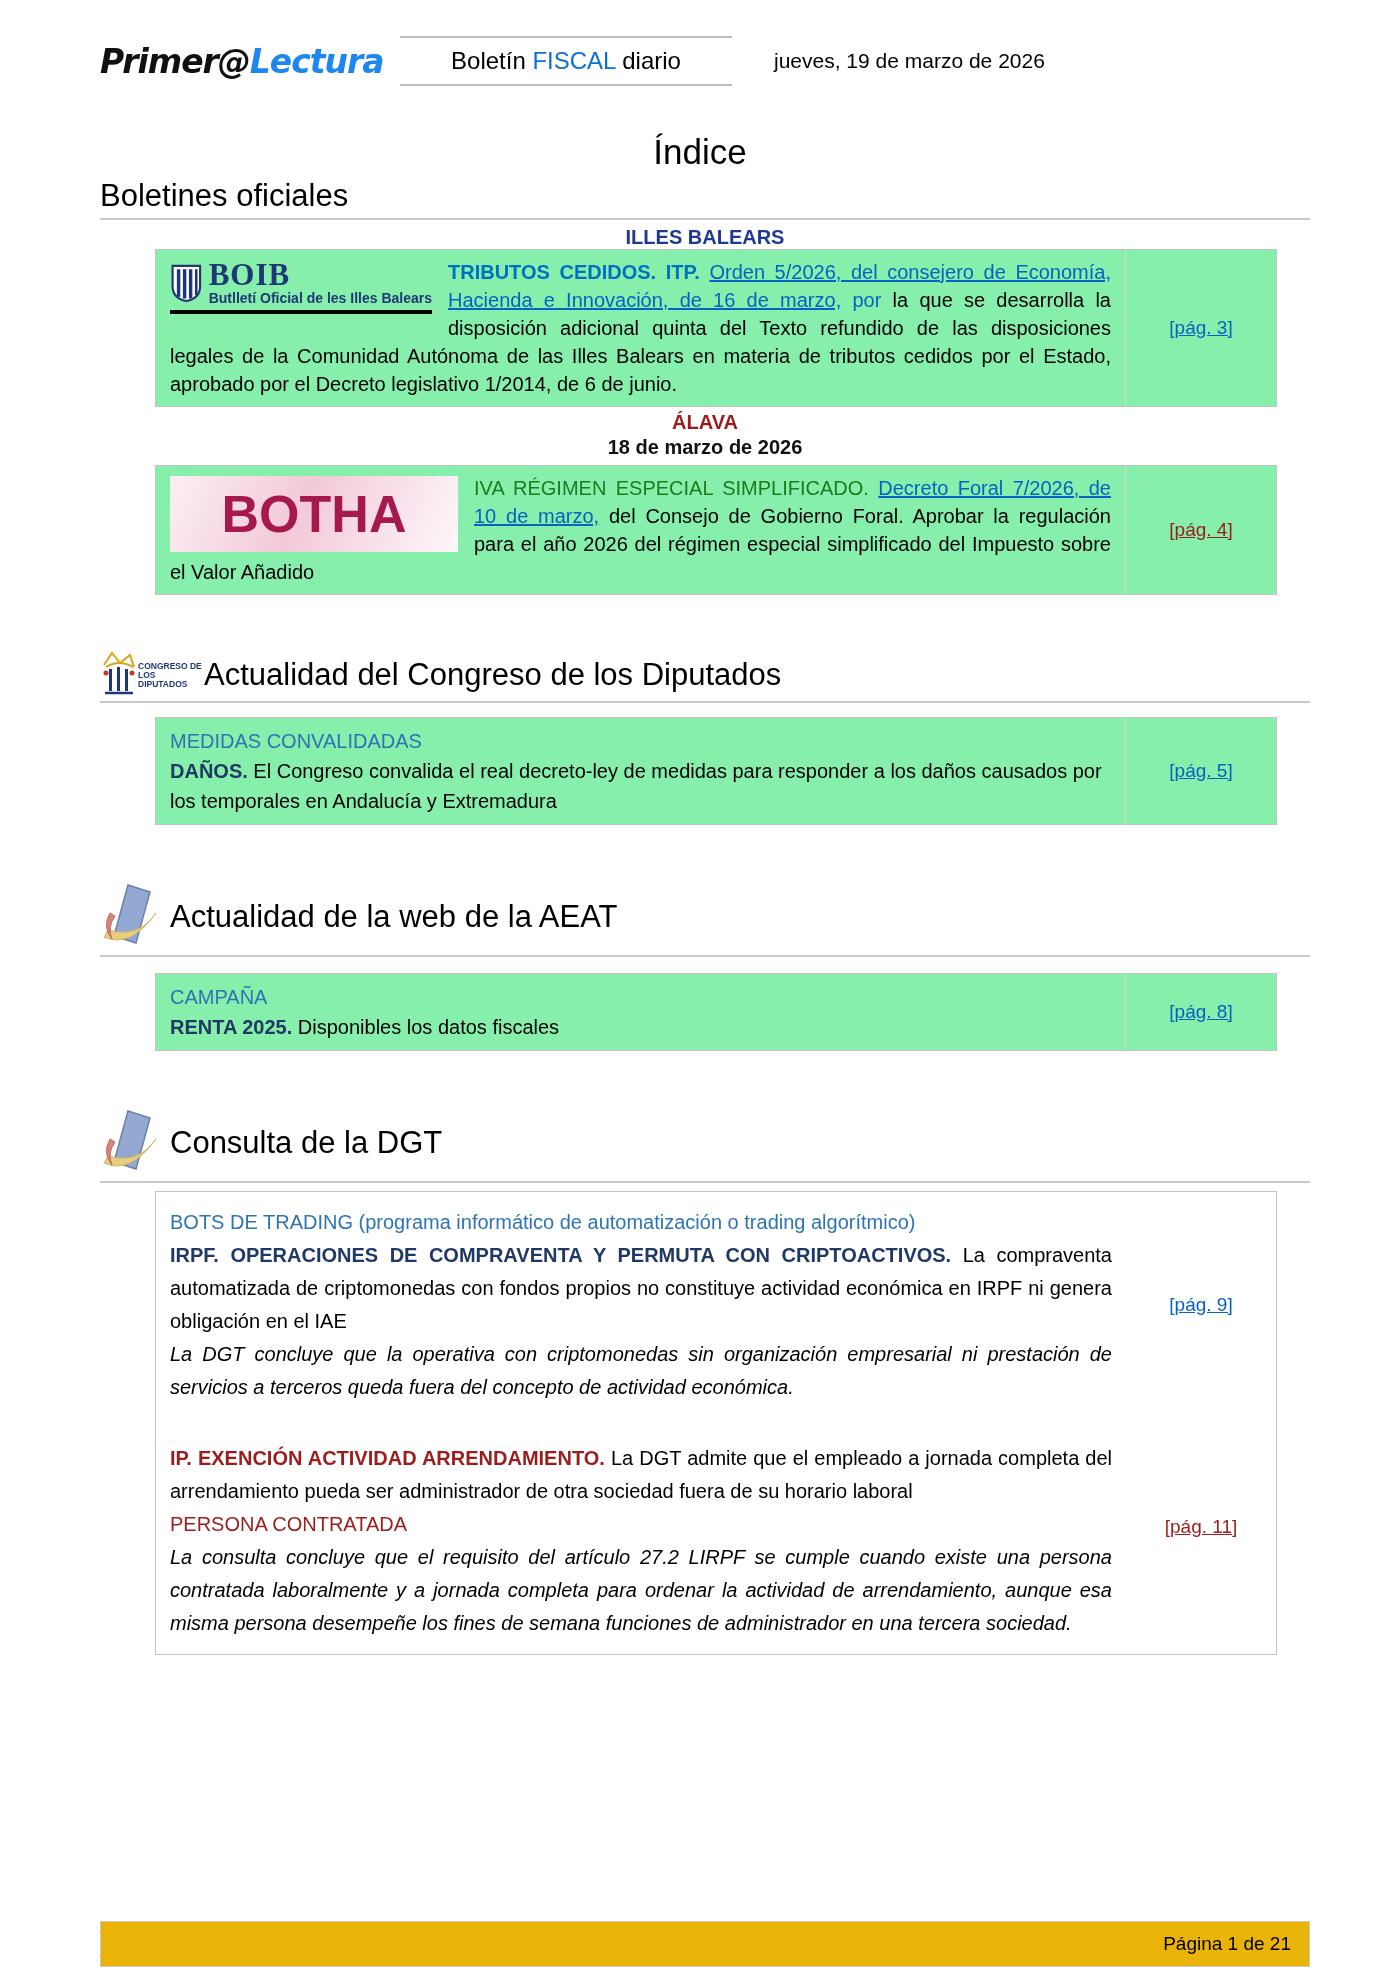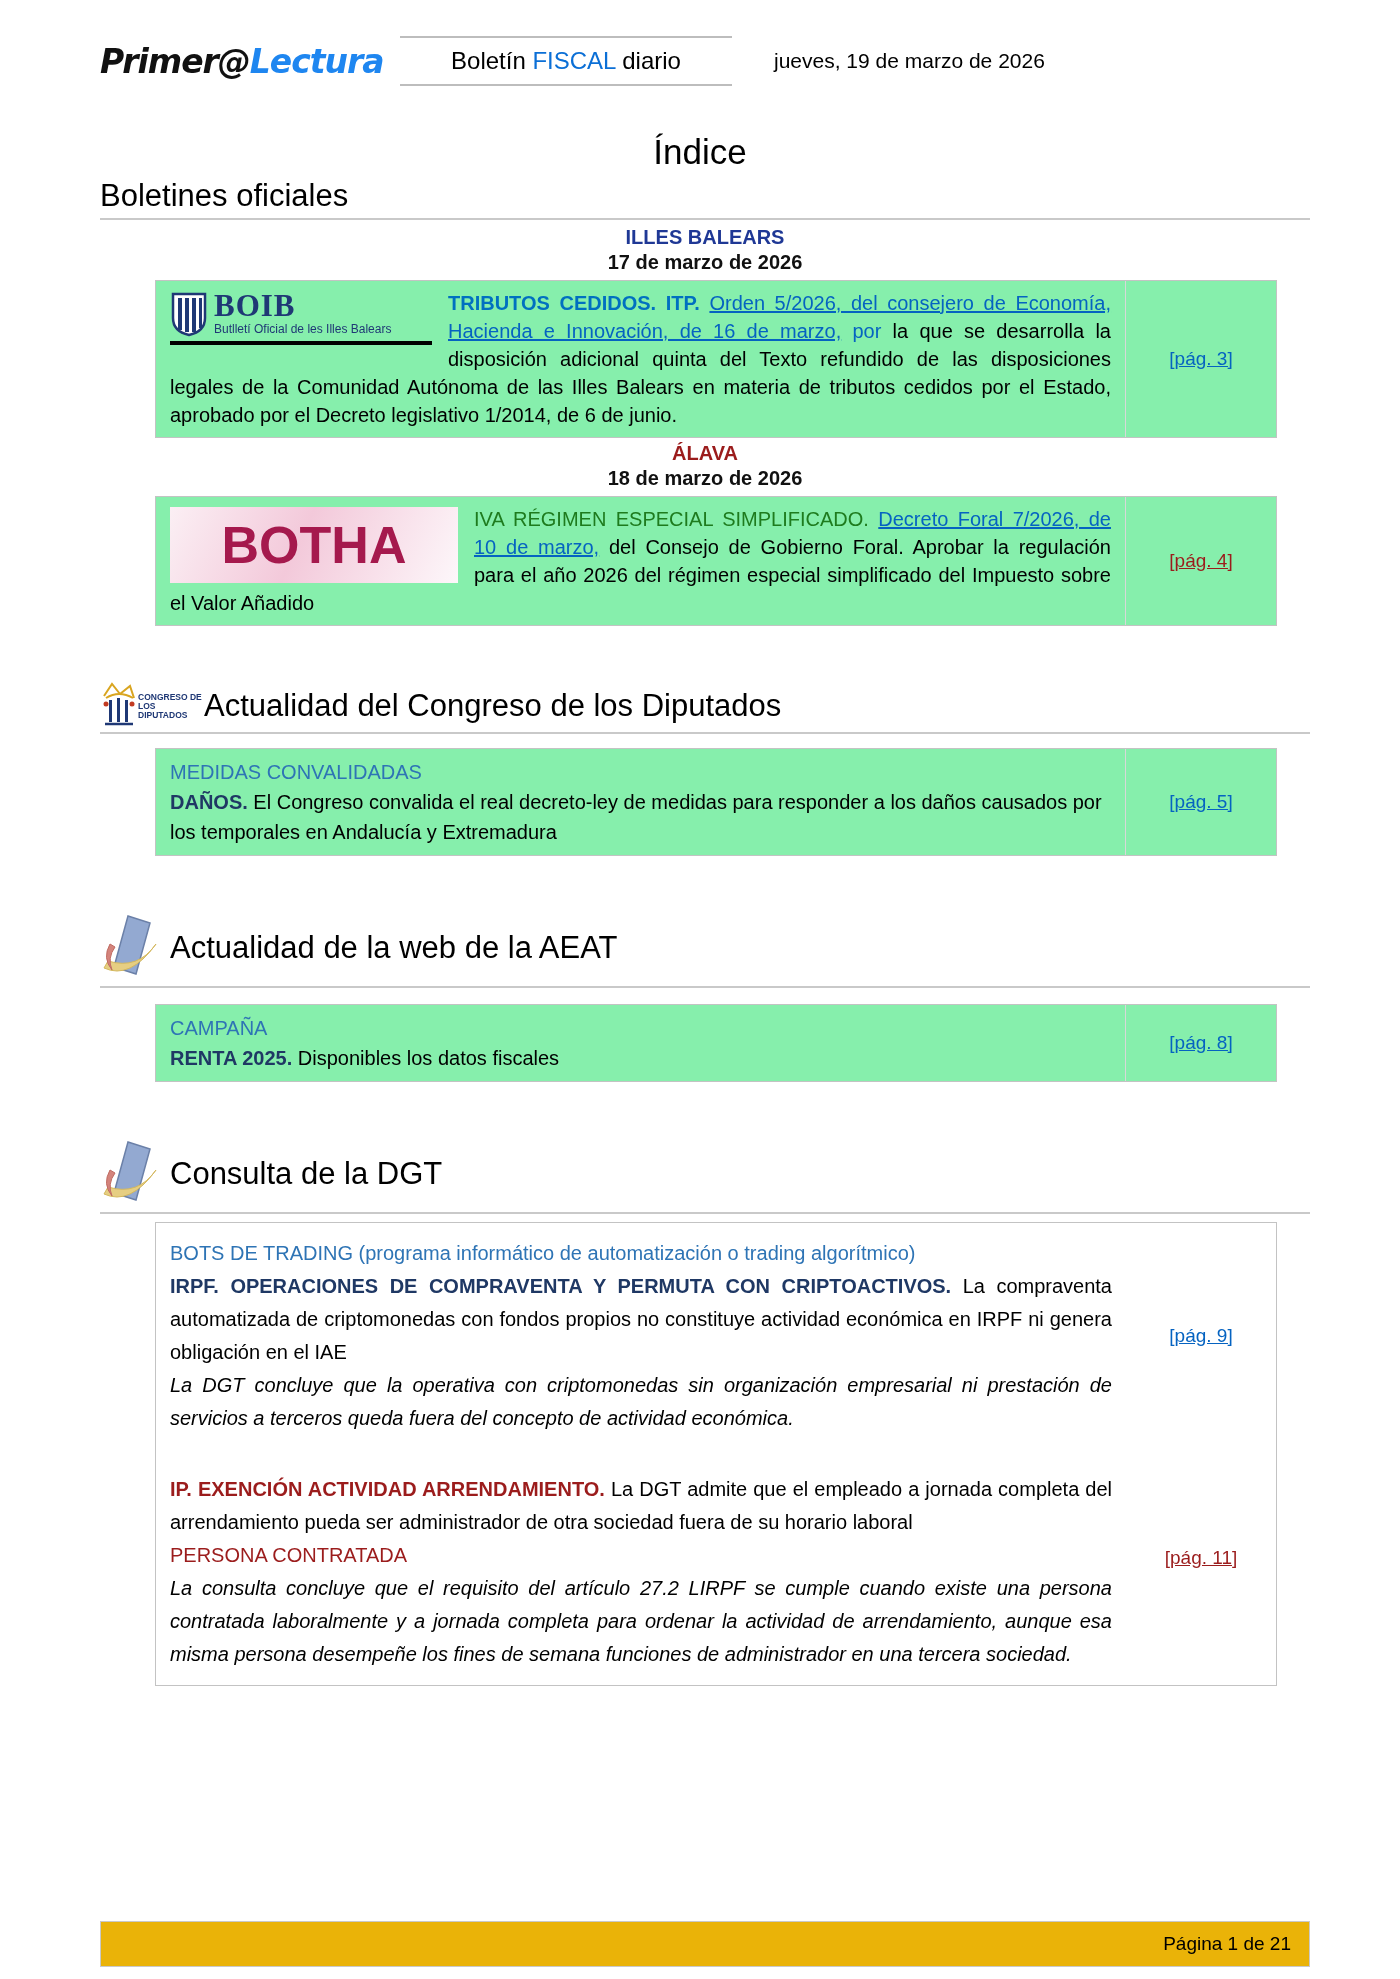--- a/index.html
+++ b/index.html
@@ -49,21 +49,21 @@
   .kick-red{color:#9B1C1C;}
   .link{color:#0563C1;text-decoration:underline;cursor:pointer;}
   .link-plain{color:#0563C1;}
   .note{font-style:italic;}
 
   
   .boib-logo{float:left;width:262px;margin:2px 16px 2px 0;}
   .boib-row{display:flex;align-items:flex-start;}
   .boib-word{font-family:"Liberation Serif",serif;font-weight:700;font-size:31px;line-height:30px;
              color:#1F3875;letter-spacing:1px;margin-left:6px;}
-  .boib-cap{display:block;font-size:12px;line-height:10px;font-weight:400;color:#1F3875;margin:1px 0 0 6px;white-space:nowrap;}
+  .boib-cap{display:block;font-size:14px;line-height:10px;font-weight:700;color:#1F3875;margin:1px 0 0 6px;white-space:nowrap;}
   .boib-bar{height:4px;background:#000;margin-top:4px;width:100%;}
 
   
   .botha-logo{float:left;width:288px;height:76px;margin:2px 16px 4px 0;
               background:linear-gradient(115deg,#FBEFF4 0%,#F3C9DA 45%,#FDF7FA 100%);
               display:flex;align-items:center;justify-content:center;}
   .botha-word{font-weight:800;font-size:52px;line-height:52px;color:#A5194D;
               font-family:"Liberation Sans",sans-serif;letter-spacing:0px;}
 
   
@@ -103,21 +103,20 @@
   </header>
 
   <h1 class="index-title">Índice</h1>
 
   <div class="content">
 
     <h2 class="sec-title">Boletines oficiales</h2>
     <div class="rule"></div>
 
     <div class="region-line region-blue">ILLES BALEARS</div>
-    <div class="date-line">17 de marzo de 2026</div>
 
     <div class="entry-box">
       <div class="entry-main just">
         <span class="boib-logo">
           <span class="boib-row">
             <svg width="38" height="46" viewBox="0 0 38 46">
               <path d="M3 3 h32 v24 c0 10 -7 15 -16 17 C10 42 3 37 3 27 Z" fill="#fff" stroke="#1F3875" stroke-width="2.5"></path>
               <rect x="8" y="7" width="4" height="32" fill="#1F3875"></rect>
               <rect x="15" y="7" width="4" height="34" fill="#1F3875"></rect>
               <rect x="22" y="7" width="4" height="34" fill="#1F3875"></rect>

